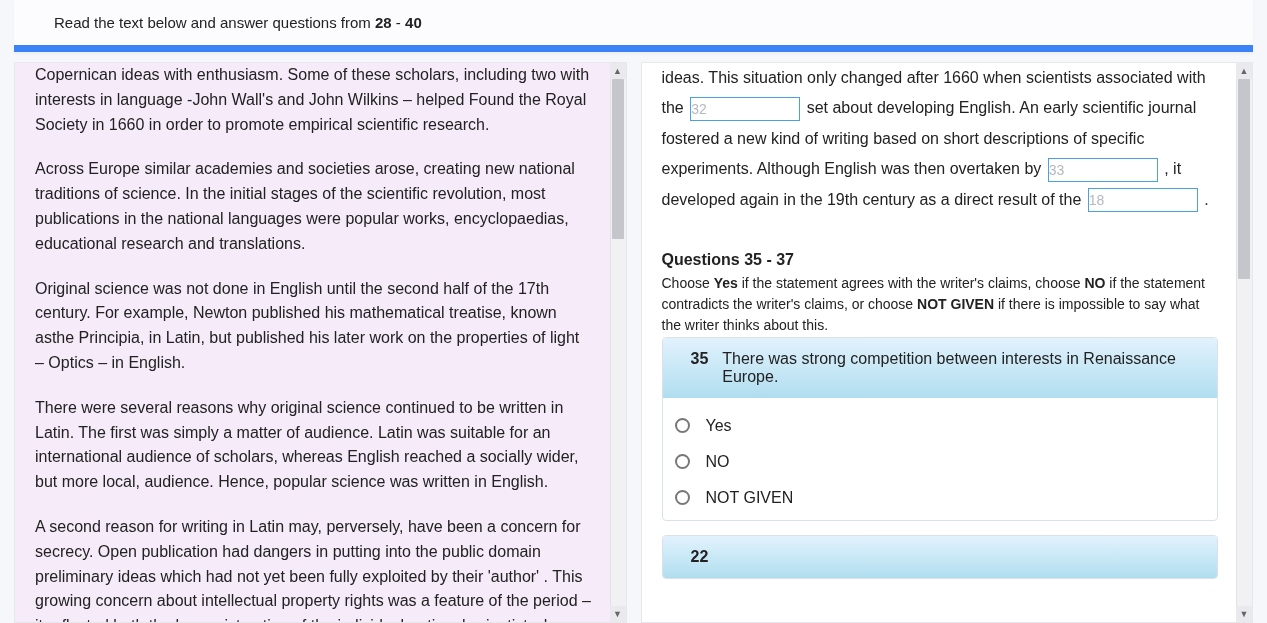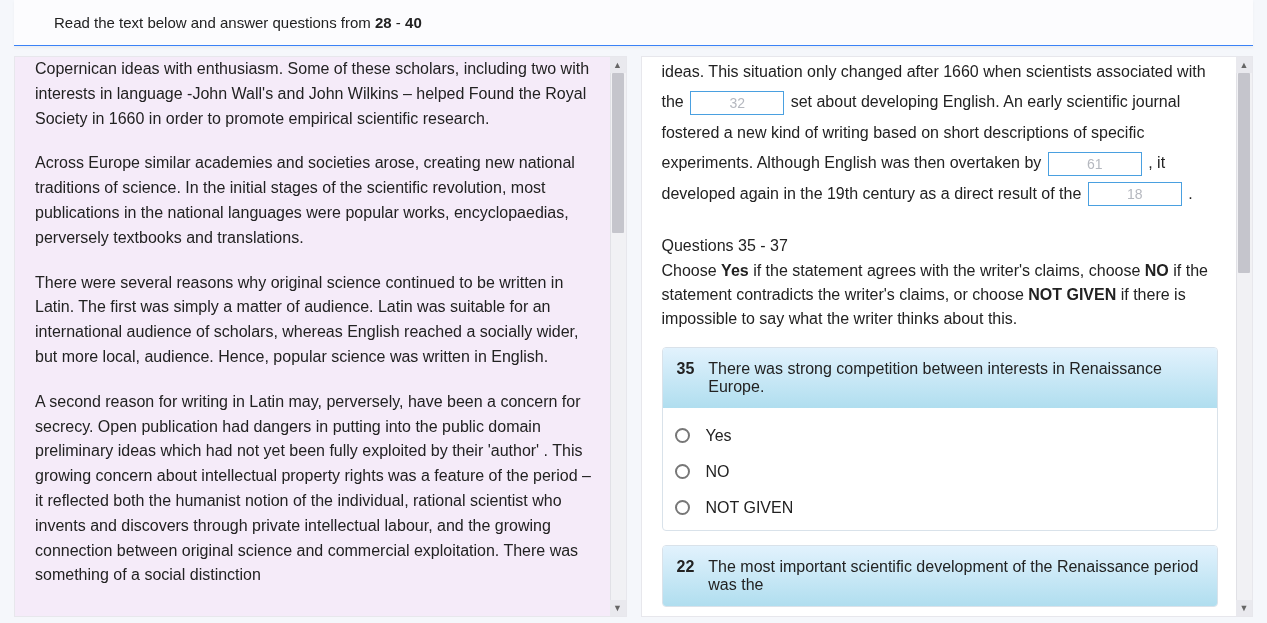--- a/index.html
+++ b/index.html
@@ -7,21 +7,21 @@
     font-family: Arial, Helvetica, sans-serif;
     background: #f5f7fb;
     width: 1267px;
     height: 623px;
     overflow: hidden;
     font-size: 15px;
     color: #222;
   }
   .header-bar {
     background: #fcfcfe;
-    border-bottom: 1px solid #3b82f6;
+    border-bottom: 7px solid #3b82f6;
     padding: 14px 28px 14px 40px;
     margin: 0 14px;
     box-shadow: 0 2px 3px rgba(0,0,0,0.04);
   }
   .header-bar .instr { font-size: 15px; }
   .header-bar .instr .bold { font-weight: 700; }
   .main-wrap {
     display: flex;
     padding: 10px 14px 0 14px;
     gap: 14px;
@@ -66,43 +66,43 @@
   .scroll-arrow.down { bottom: 0; }
   .scroll-thumb {
     position: absolute;
     right: 2px; width: 12px;
     background: #c5c5cc;
     border-radius: 1px;
   }
   .right-content { line-height: 1.9; font-size: 16px; }
   .fill-input {
     display: inline-block;
-    width: 94px;
+    width: 110px;
     height: 24px;
     border: 1px solid #4aa0e0;
     background: #fff;
-    text-align: center;
+    text-align: left;
     vertical-align: middle;
     color: #b5b8bf;
     font-size: 14px;
     line-height: 22px;
     margin: 0 2px;
   }
-  .q-heading { font-weight: 400; margin-top: 28px; margin-bottom: 4px; font-size: 16px;}
-  .q-instr { line-height: 1.5; font-size: 16px; margin-bottom: 16px;}
+  .q-heading { font-weight: 700; margin-top: 36px; margin-bottom: 4px; font-size: 16px;}
+  .q-instr { line-height: 1.5; font-size: 14px; margin-bottom: 1px;}
   .q-instr .b { font-weight: 700; }
   .q-block {
     border: 1px solid #d9e2ea;
     border-radius: 4px;
     margin-bottom: 14px;
     overflow: hidden;
   }
   .q-head {
     background: linear-gradient(#e2f2fd, #b0deef);
-    padding: 12px 14px;
+    padding: 12px 28px;
     font-size: 16px;
     display: flex;
     gap: 14px;
   }
   .q-head .qnum { font-weight: 700; }
   .q-opts { padding: 10px 6px 4px 10px; }
   .q-opt {
     display: flex;
     align-items: center;
     gap: 16px;
@@ -124,39 +124,40 @@
     <span>Read the text below and answer questions from </span><span class="bold">28</span><span> - </span><span class="bold">40</span>
   </span>
 </div>
 
 <div class="main-wrap">
 
   <div class="pane left-pane">
     <div class="pane-inner">
       <div class="passage">
         <p>Copernican ideas with enthusiasm. Some of these scholars, including two with interests in language -John Wall's and John Wilkins – helped Found the Royal Society in 1660 in order to promote empirical scientific research.</p>
-        <p>Across Europe similar academies and societies arose, creating new national traditions of science. In the initial stages of the scientific revolution, most publications in the national languages were popular works, encyclopaedias, perversely textbooks and translations.</p>
+        <p>Across Europe similar academies and societies arose, creating new national traditions of science. In the initial stages of the scientific revolution, most publications in the national languages were popular works, encyclopaedias, educational research and translations.</p>
+        <p>Original science was not done in English until the second half of the 17th century. For example, Newton published his mathematical treatise, known asthe Principia, in Latin, but published his later work on the properties of light – Optics – in English.</p>
         <p>There were several reasons why original science continued to be written in Latin. The first was simply a matter of audience. Latin was suitable for an international audience of scholars, whereas English reached a socially wider, but more local, audience. Hence, popular science was written in English.</p>
         <p>A second reason for writing in Latin may, perversely, have been a concern for secrecy. Open publication had dangers in putting into the public domain preliminary ideas which had not yet been fully exploited by their 'author' . This growing concern about intellectual property rights was a feature of the period – it reflected both the humanist notion of the individual, rational scientist who invents and discovers through private intellectual labour, and the growing connection between original science and commercial exploitation. There was something of a social distinction</p>
       </div>
     </div>
     <div class="scrollbar-fake">
       <div class="scroll-arrow up">▲</div>
       <div class="scroll-thumb" style="top:16px; height:160px;"></div>
       <div class="scroll-arrow down">▼</div>
     </div>
   </div>
 
   <div class="pane right-pane">
     <div class="pane-inner">
       <div class="right-content">
         <span>ideas. This situation only changed after 1660 when scientists associated with the </span>
         <span class="fill-input">32</span>
         <span> set about developing English. An early scientific journal fostered a new kind of writing based on short descriptions of specific experiments. Although English was then overtaken by </span>
-        <span class="fill-input">61</span>
+        <span class="fill-input">33</span>
         <span> , it developed again in the 19th century as a direct result of the </span>
         <span class="fill-input">18</span>
         <span> .</span>
       </div>
 
       <div class="q-heading">Questions 35 - 37</div>
       <div class="q-instr">
         <span>Choose </span><span class="b">Yes</span><span> if the statement agrees with the writer's claims, choose </span><span class="b">NO</span><span> if the statement contradicts the writer's claims, or choose </span><span class="b">NOT GIVEN</span><span> if there is impossible to say what the writer thinks about this.</span>
       </div>
 
@@ -177,21 +178,20 @@
           <div class="q-opt">
             <span class="radio-c"></span>
             <span>NOT GIVEN</span>
           </div>
         </div>
       </div>
 
       <div class="q-block">
         <div class="q-head">
           <span class="qnum">22</span>
-          <span>The most important scientific development of the Renaissance period was the</span>
         </div>
       </div>
 
     </div>
     <div class="scrollbar-fake">
       <div class="scroll-arrow up">▲</div>
       <div class="scroll-thumb" style="top:16px; height:200px;"></div>
       <div class="scroll-arrow down">▼</div>
     </div>
   </div>

